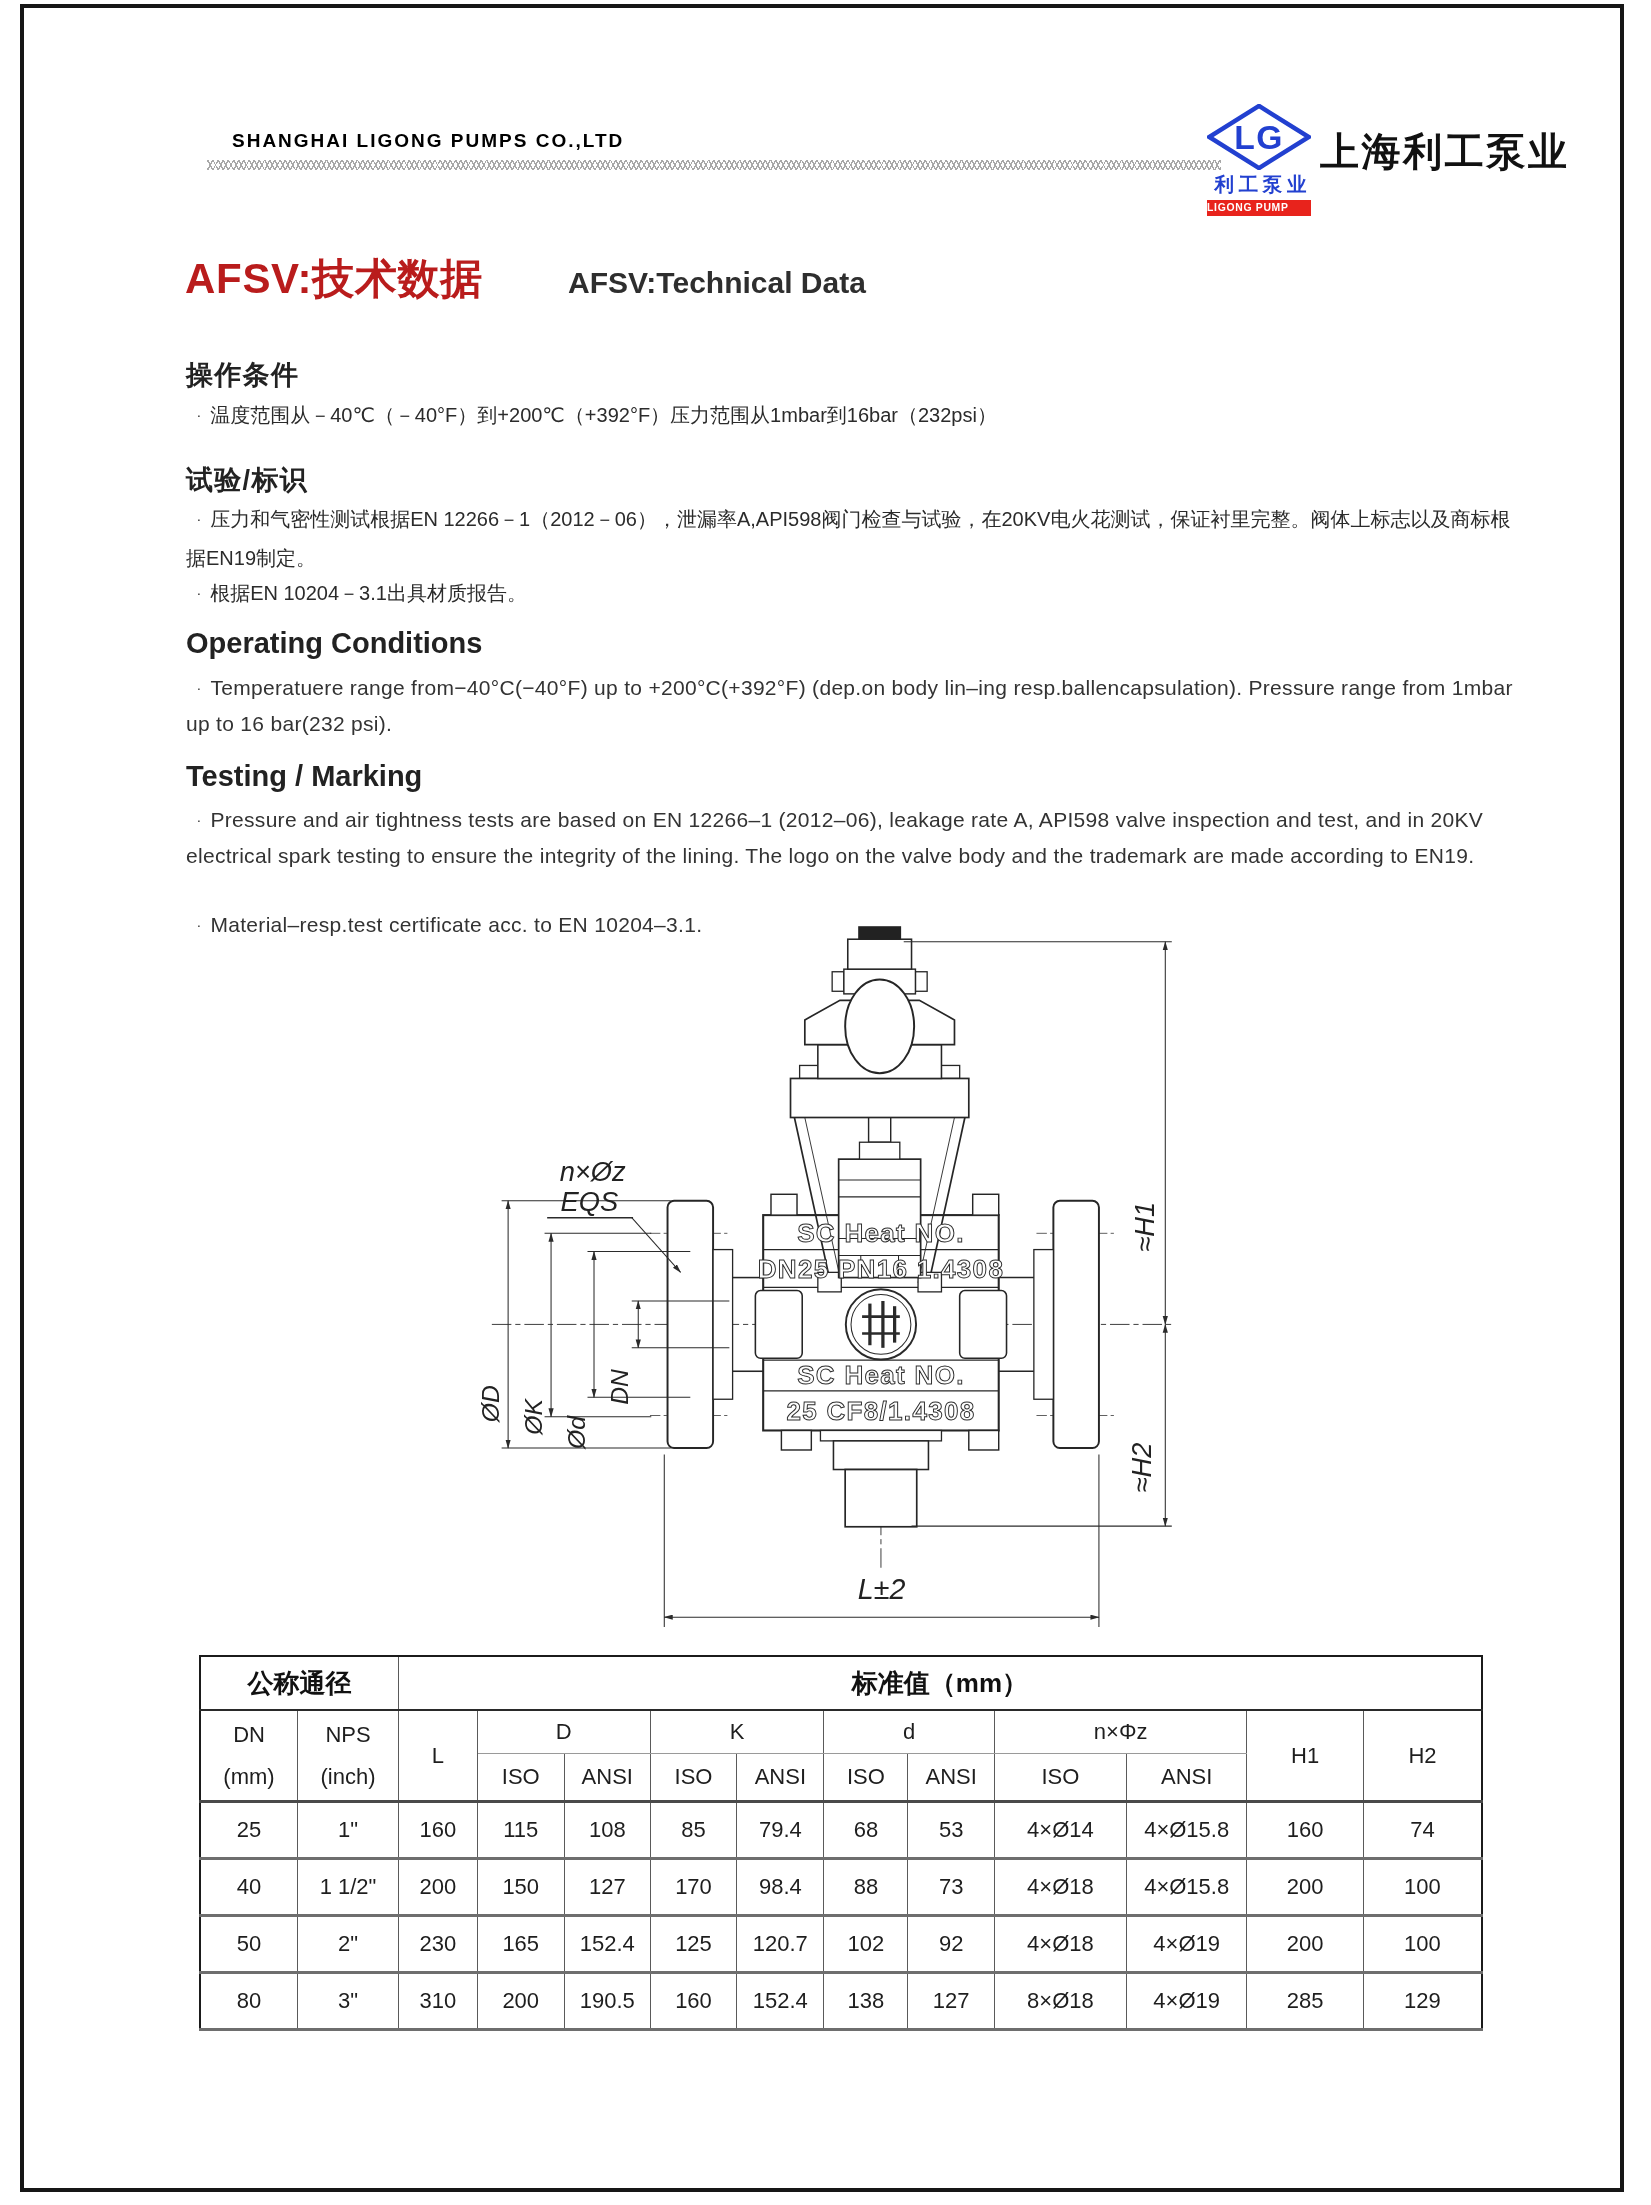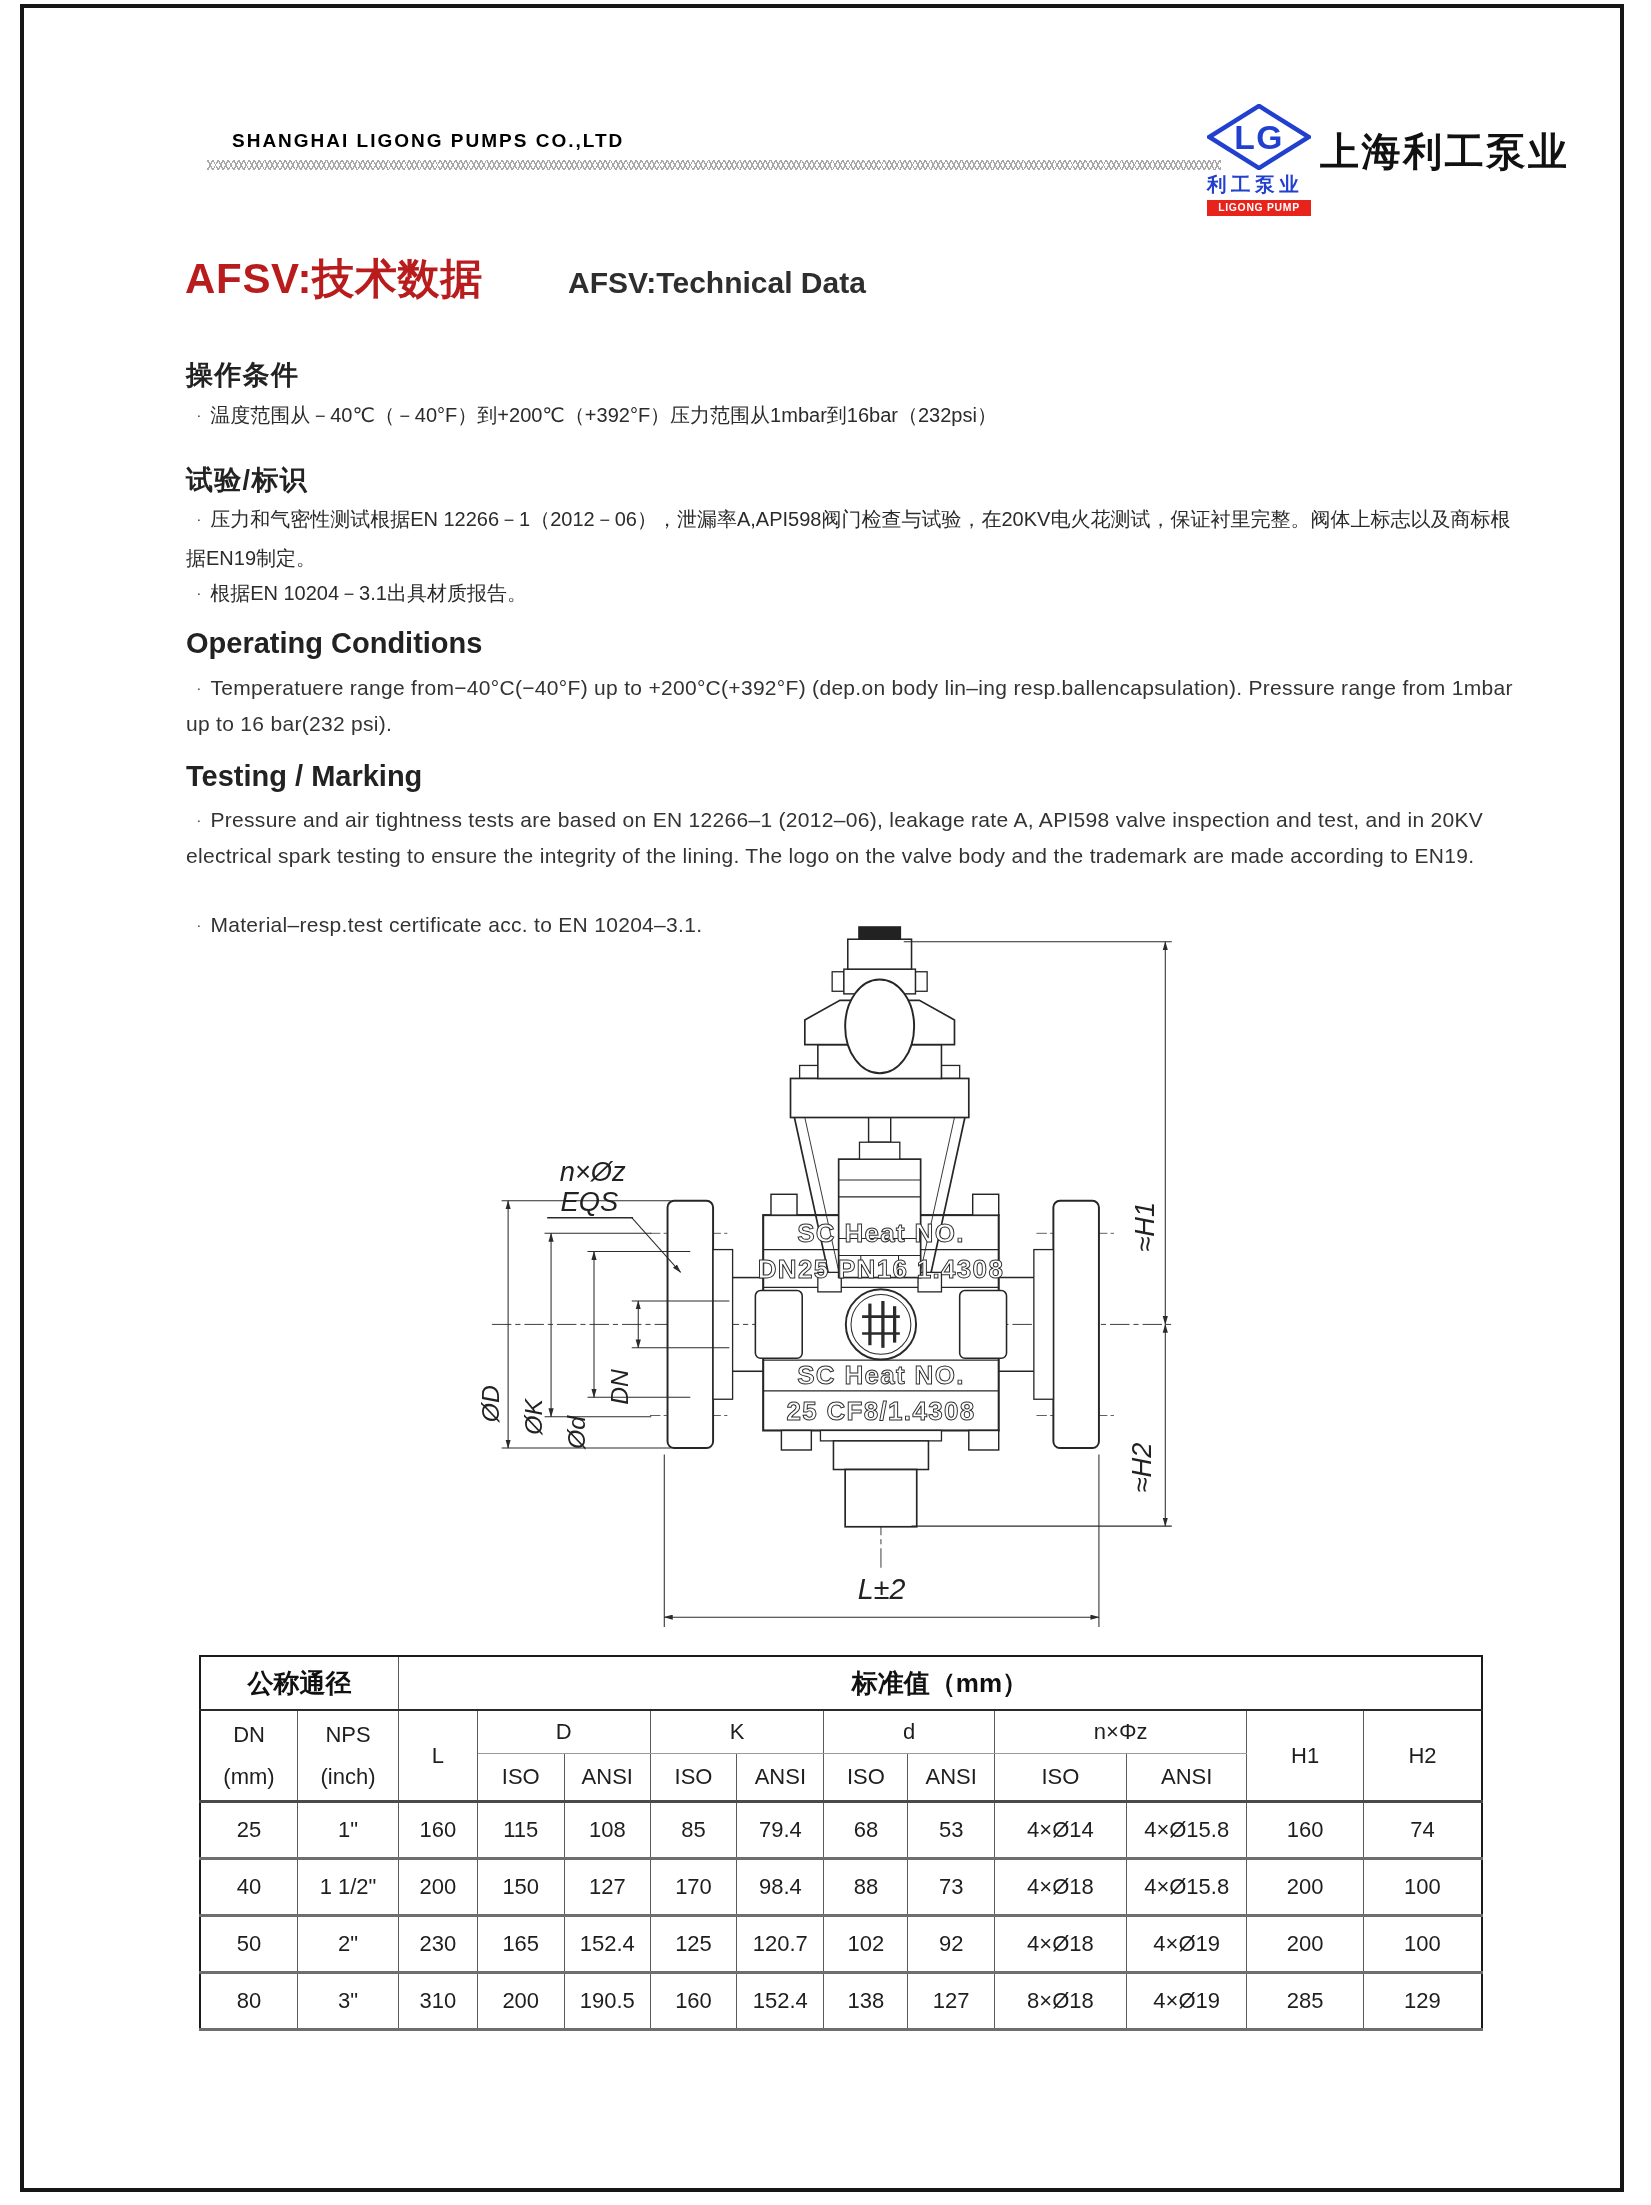--- a/index.html
+++ b/index.html
@@ -14,23 +14,23 @@
   .company{position:absolute;left:232px;top:130px;font-size:19px;font-weight:600;
     letter-spacing:2px;color:#000000;}
   .chevrons{position:absolute;left:207px;top:160px;width:1014px;height:10.4px;
     background-image:
       repeating-linear-gradient(63deg,#9a9a9a 0 1.3px,transparent 1.3px 4.6px),
       repeating-linear-gradient(117deg,#9a9a9a 0 1.3px,transparent 1.3px 4.6px);
     opacity:.85;}
   .logo{position:absolute;left:1207px;top:104px;width:104px;}
   .logo svg{display:block;}
   .logo-cn{margin-top:1.3px;font-size:19.5px;font-weight:700;color:#2240d0;
-    letter-spacing:4.6px;text-align:left;white-space:nowrap;}
+    letter-spacing:4.6px;text-align:right;white-space:nowrap;}
   .logo-en{margin-top:2px;background:#e8231c;color:#fff;font-size:10.4px;font-weight:700;
-    text-align:center;letter-spacing:0.7px;padding:2px 0 2.6px;}
+    letter-spacing:0.7px;padding:2px 0 2.6px;}
   .brand-cn{position:absolute;left:1320px;top:125px;font-size:39px;font-weight:600;
     letter-spacing:2.6px;color:#111;white-space:nowrap;}
   
   .title-cn{position:absolute;left:185px;top:251px;font-size:42px;font-weight:700;
     color:#b91c1c;letter-spacing:0.7px;white-space:nowrap;}
   .title-en{position:absolute;left:568px;top:266px;font-size:30px;font-weight:700;
     color:#2e2e2e;white-space:nowrap;text-align:center;}
   
   .h-cn{position:absolute;left:186px;font-size:27px;font-weight:700;color:#222;
     letter-spacing:1.3px;white-space:nowrap;}

